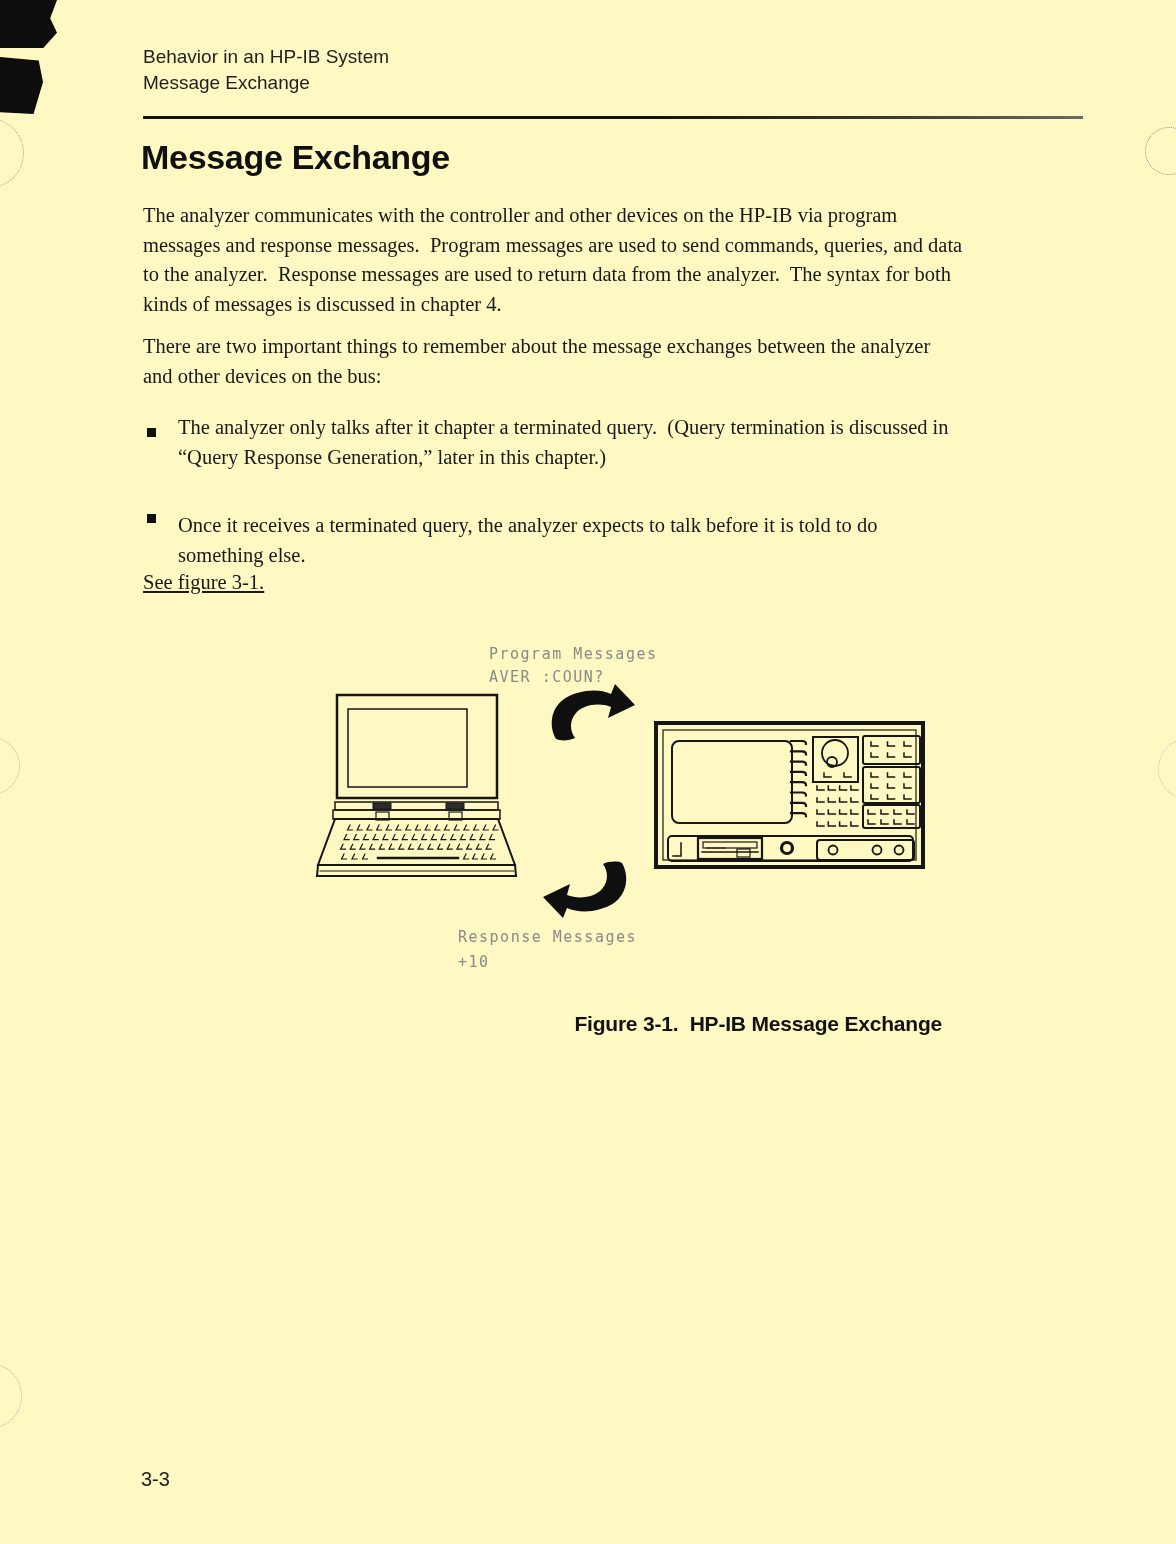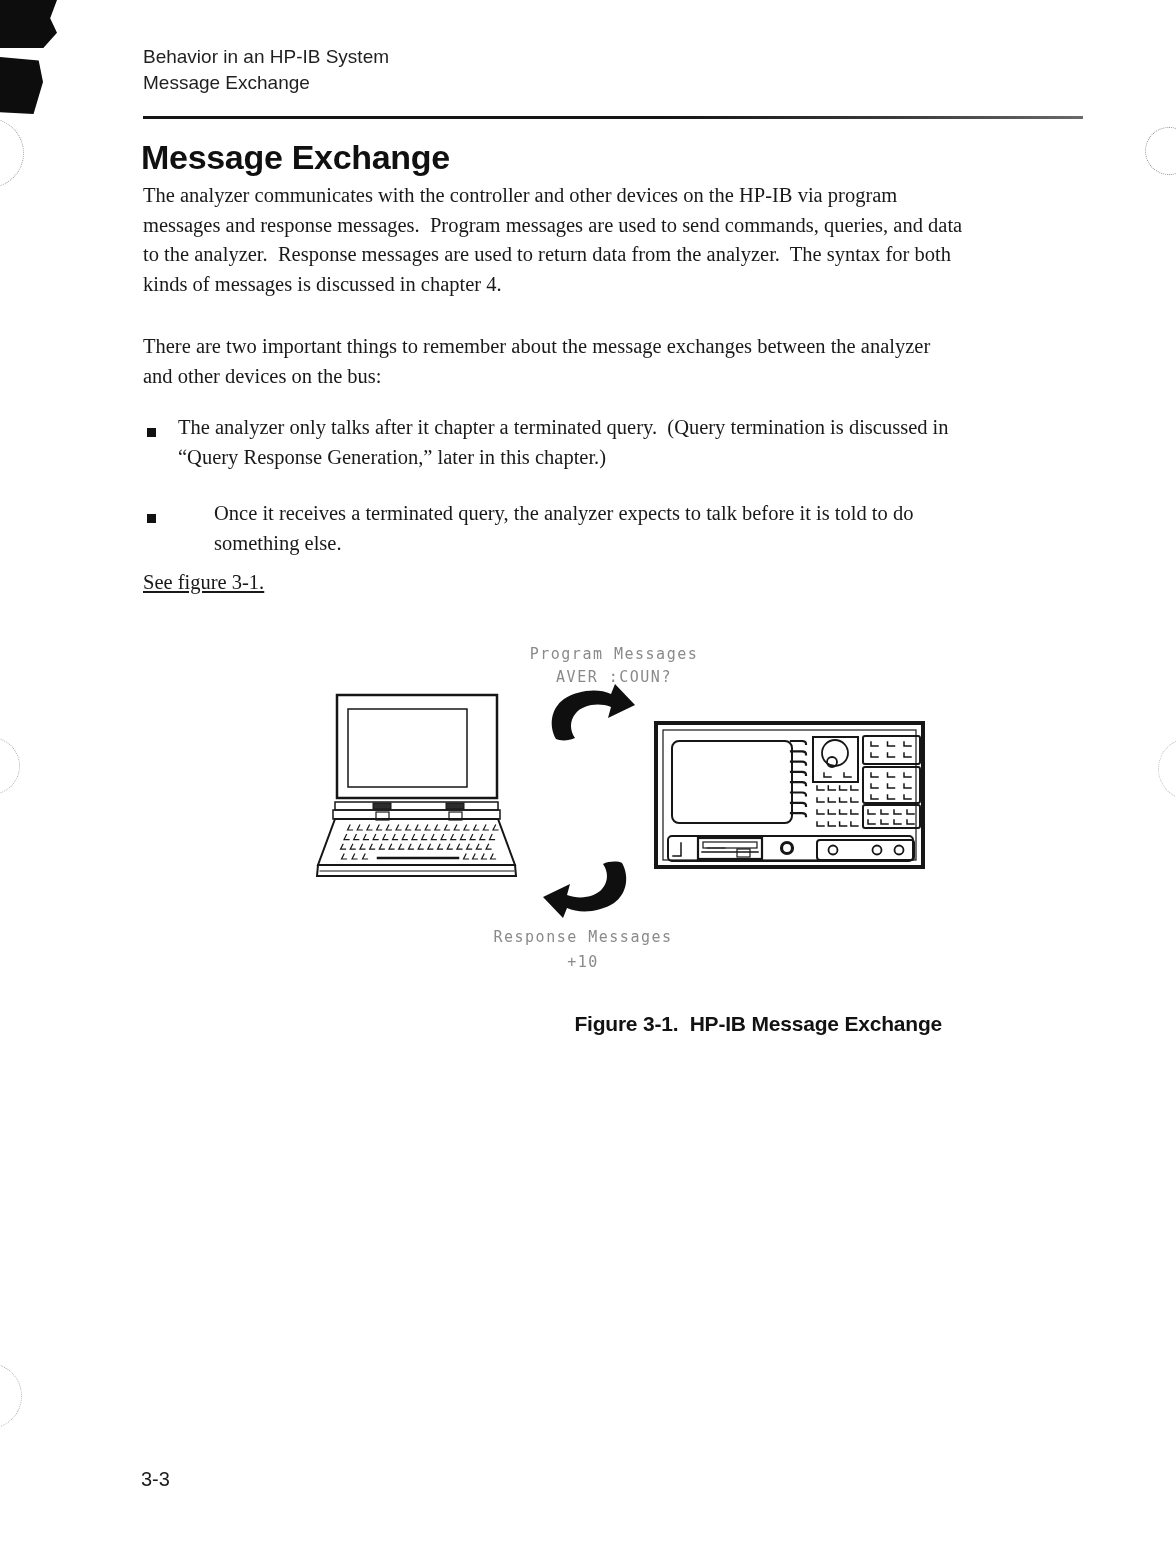--- a/index.html
+++ b/index.html
@@ -1,18 +1,18 @@
 <!DOCTYPE html>
 <html><head>
 <meta charset="utf-8">
 <style>
   html,body{margin:0;padding:0;background:#e8e8e8;}
   .page{
     position:relative; width:1176px; height:1544px; margin:0 auto;
-    background:#ffffff; overflow:hidden; color:#1a1a1a;
+    background:#fef9c3; overflow:hidden; color:#1a1a1a;
     font-family:"Liberation Serif", serif;
   }
   
   .running-head{
     position:absolute; left:143px; top:44px;
     font-family:"Liberation Sans", sans-serif;
     font-size:19px; line-height:26px; color:#1f1f1f; white-space:pre-wrap;
   }
   .rule{
     position:absolute; left:143px; top:116px; width:940px; height:3px;
@@ -27,21 +27,21 @@
     position:absolute; left:143px; width:940px;
     font-size:20.5px; line-height:29.5px; color:#191919; white-space:pre-wrap;
   }
   .bullet-text{ position:absolute; left:178px; width:900px;
     font-size:20.5px; line-height:30px; color:#191919; white-space:pre-wrap;}
   .bullet-marker{
     position:absolute; left:147px; width:9px; height:9px; background:#111;
   }
   
   .plotter-label{
-    position:absolute; text-align:center; white-space:pre-wrap;
+    position:absolute; white-space:pre-wrap;
     font-family:"DejaVu Sans Mono", monospace;
     font-size:15px; line-height:23px; letter-spacing:1.5px; color:#8a8a8a;
   }
   .figure-svg{ position:absolute; left:290px; top:635px; }
   .figure-caption{
     position:absolute; left:288px; top:1012px; width:654px; text-align:right;
     font-family:"Liberation Sans", sans-serif;
     font-size:21px; font-weight:bold; color:#121212; letter-spacing:-0.2px;
     white-space:pre-wrap;
   }
@@ -74,33 +74,33 @@
   <div class="punch hp3"></div>
   <div class="punch hp4"></div>
   <div class="punch hp5"></div>
 
   <div class="running-head">Behavior in an HP-IB System
 Message Exchange</div>
   <div class="rule"></div>
 
   <h1 class="page-title">Message Exchange</h1>
 
-  <div class="body-text" style="top:181px;">The analyzer communicates with the controller and other devices on the HP-IB via program
+  <div class="body-text" style="top:201px;">The analyzer communicates with the controller and other devices on the HP-IB via program
 messages and response messages.  Program messages are used to send commands, queries, and data
 to the analyzer.  Response messages are used to return data from the analyzer.  The syntax for both
 kinds of messages is discussed in chapter 4.</div>
   <div class="body-text" style="top:332px;">There are two important things to remember about the message exchanges between the analyzer
 and other devices on the bus:</div>
 
   <div class="bullet-marker" style="top:428px;"></div>
   <div class="bullet-text" style="top:412px;">The analyzer only talks after it chapter a terminated query.  (Query termination is discussed in
 “Query Response Generation,” later in this chapter.)</div>
 
   <div class="bullet-marker" style="top:514px;"></div>
-  <div class="bullet-text" style="top:498px;margin-left:36px;">Once it receives a terminated query, the analyzer expects to talk before it is told to do
+  <div class="bullet-text" style="top:510px;">Once it receives a terminated query, the analyzer expects to talk before it is told to do
 something else.</div>
 
   <div class="body-text" style="top:568px;text-decoration:underline;">See figure 3-1.</div>
 
   <div class="plotter-label" style="left:489px; top:643px; width:250px;">Program Messages
 AVER :COUN?</div>
   <div class="plotter-label" style="left:458px; top:925px; width:250px; line-height:25px;">Response Messages
 +10</div>
 
   <svg class="figure-svg" width="650" height="350" viewBox="0 0 650 350">

